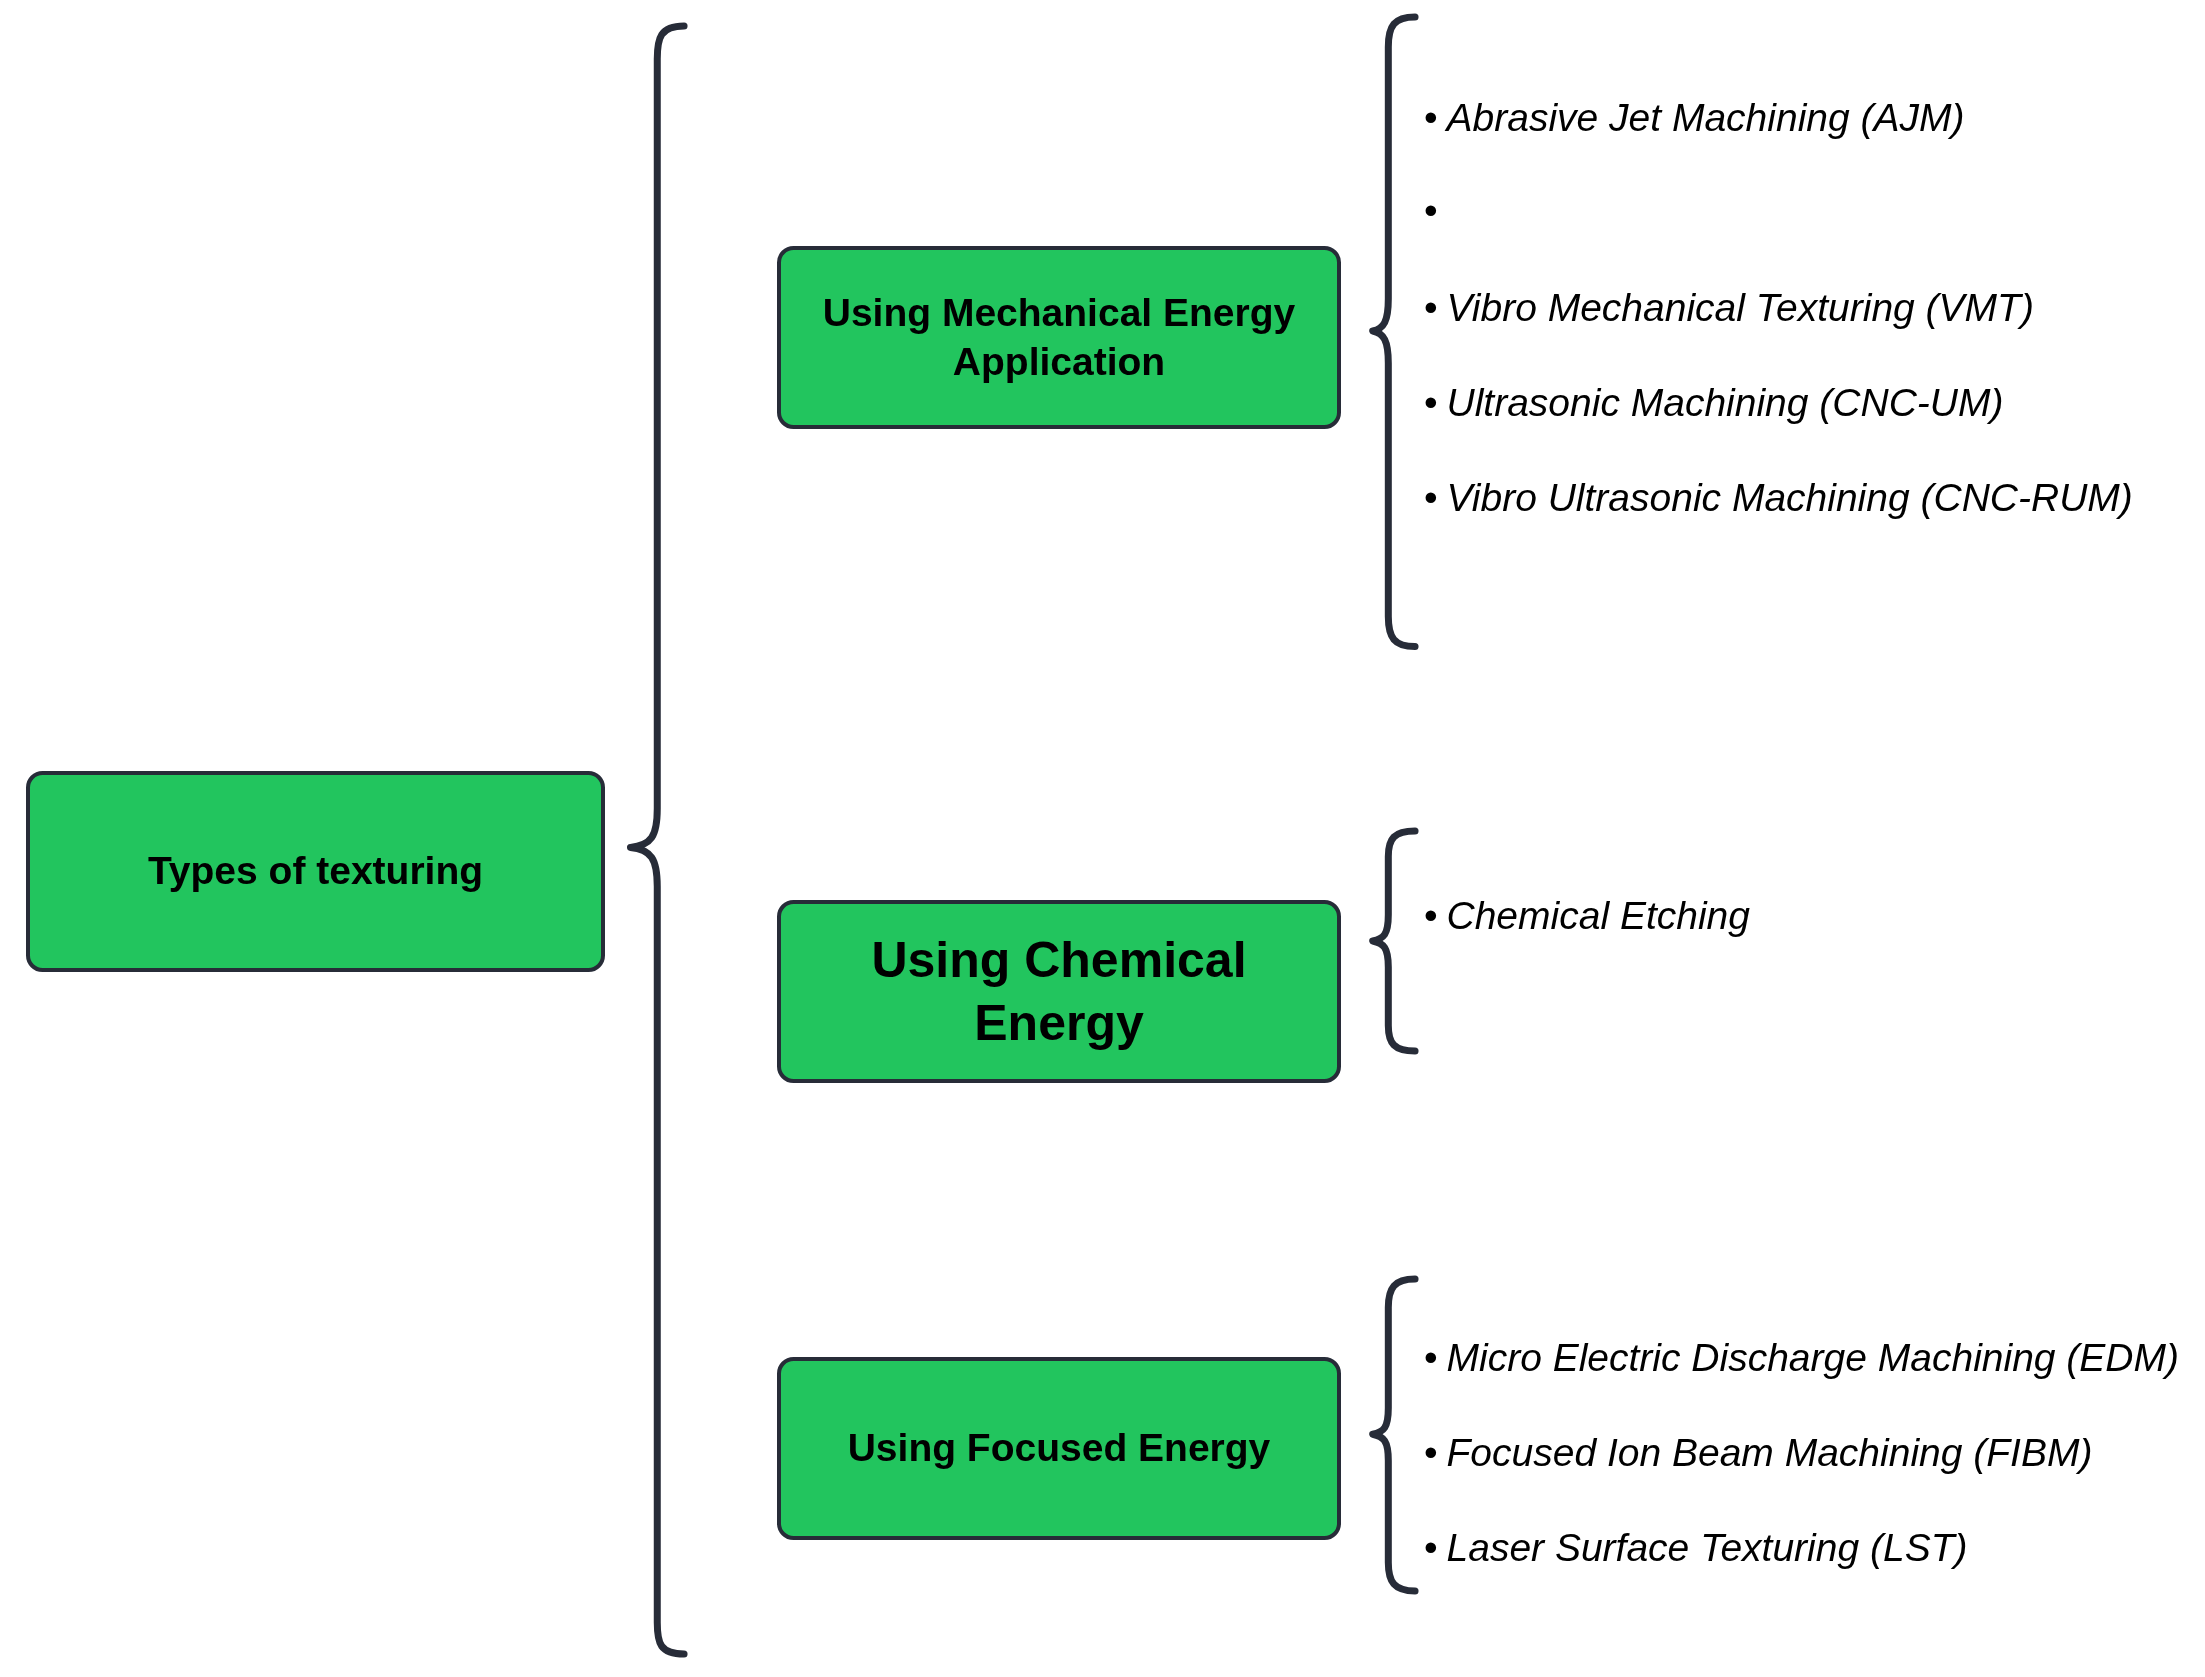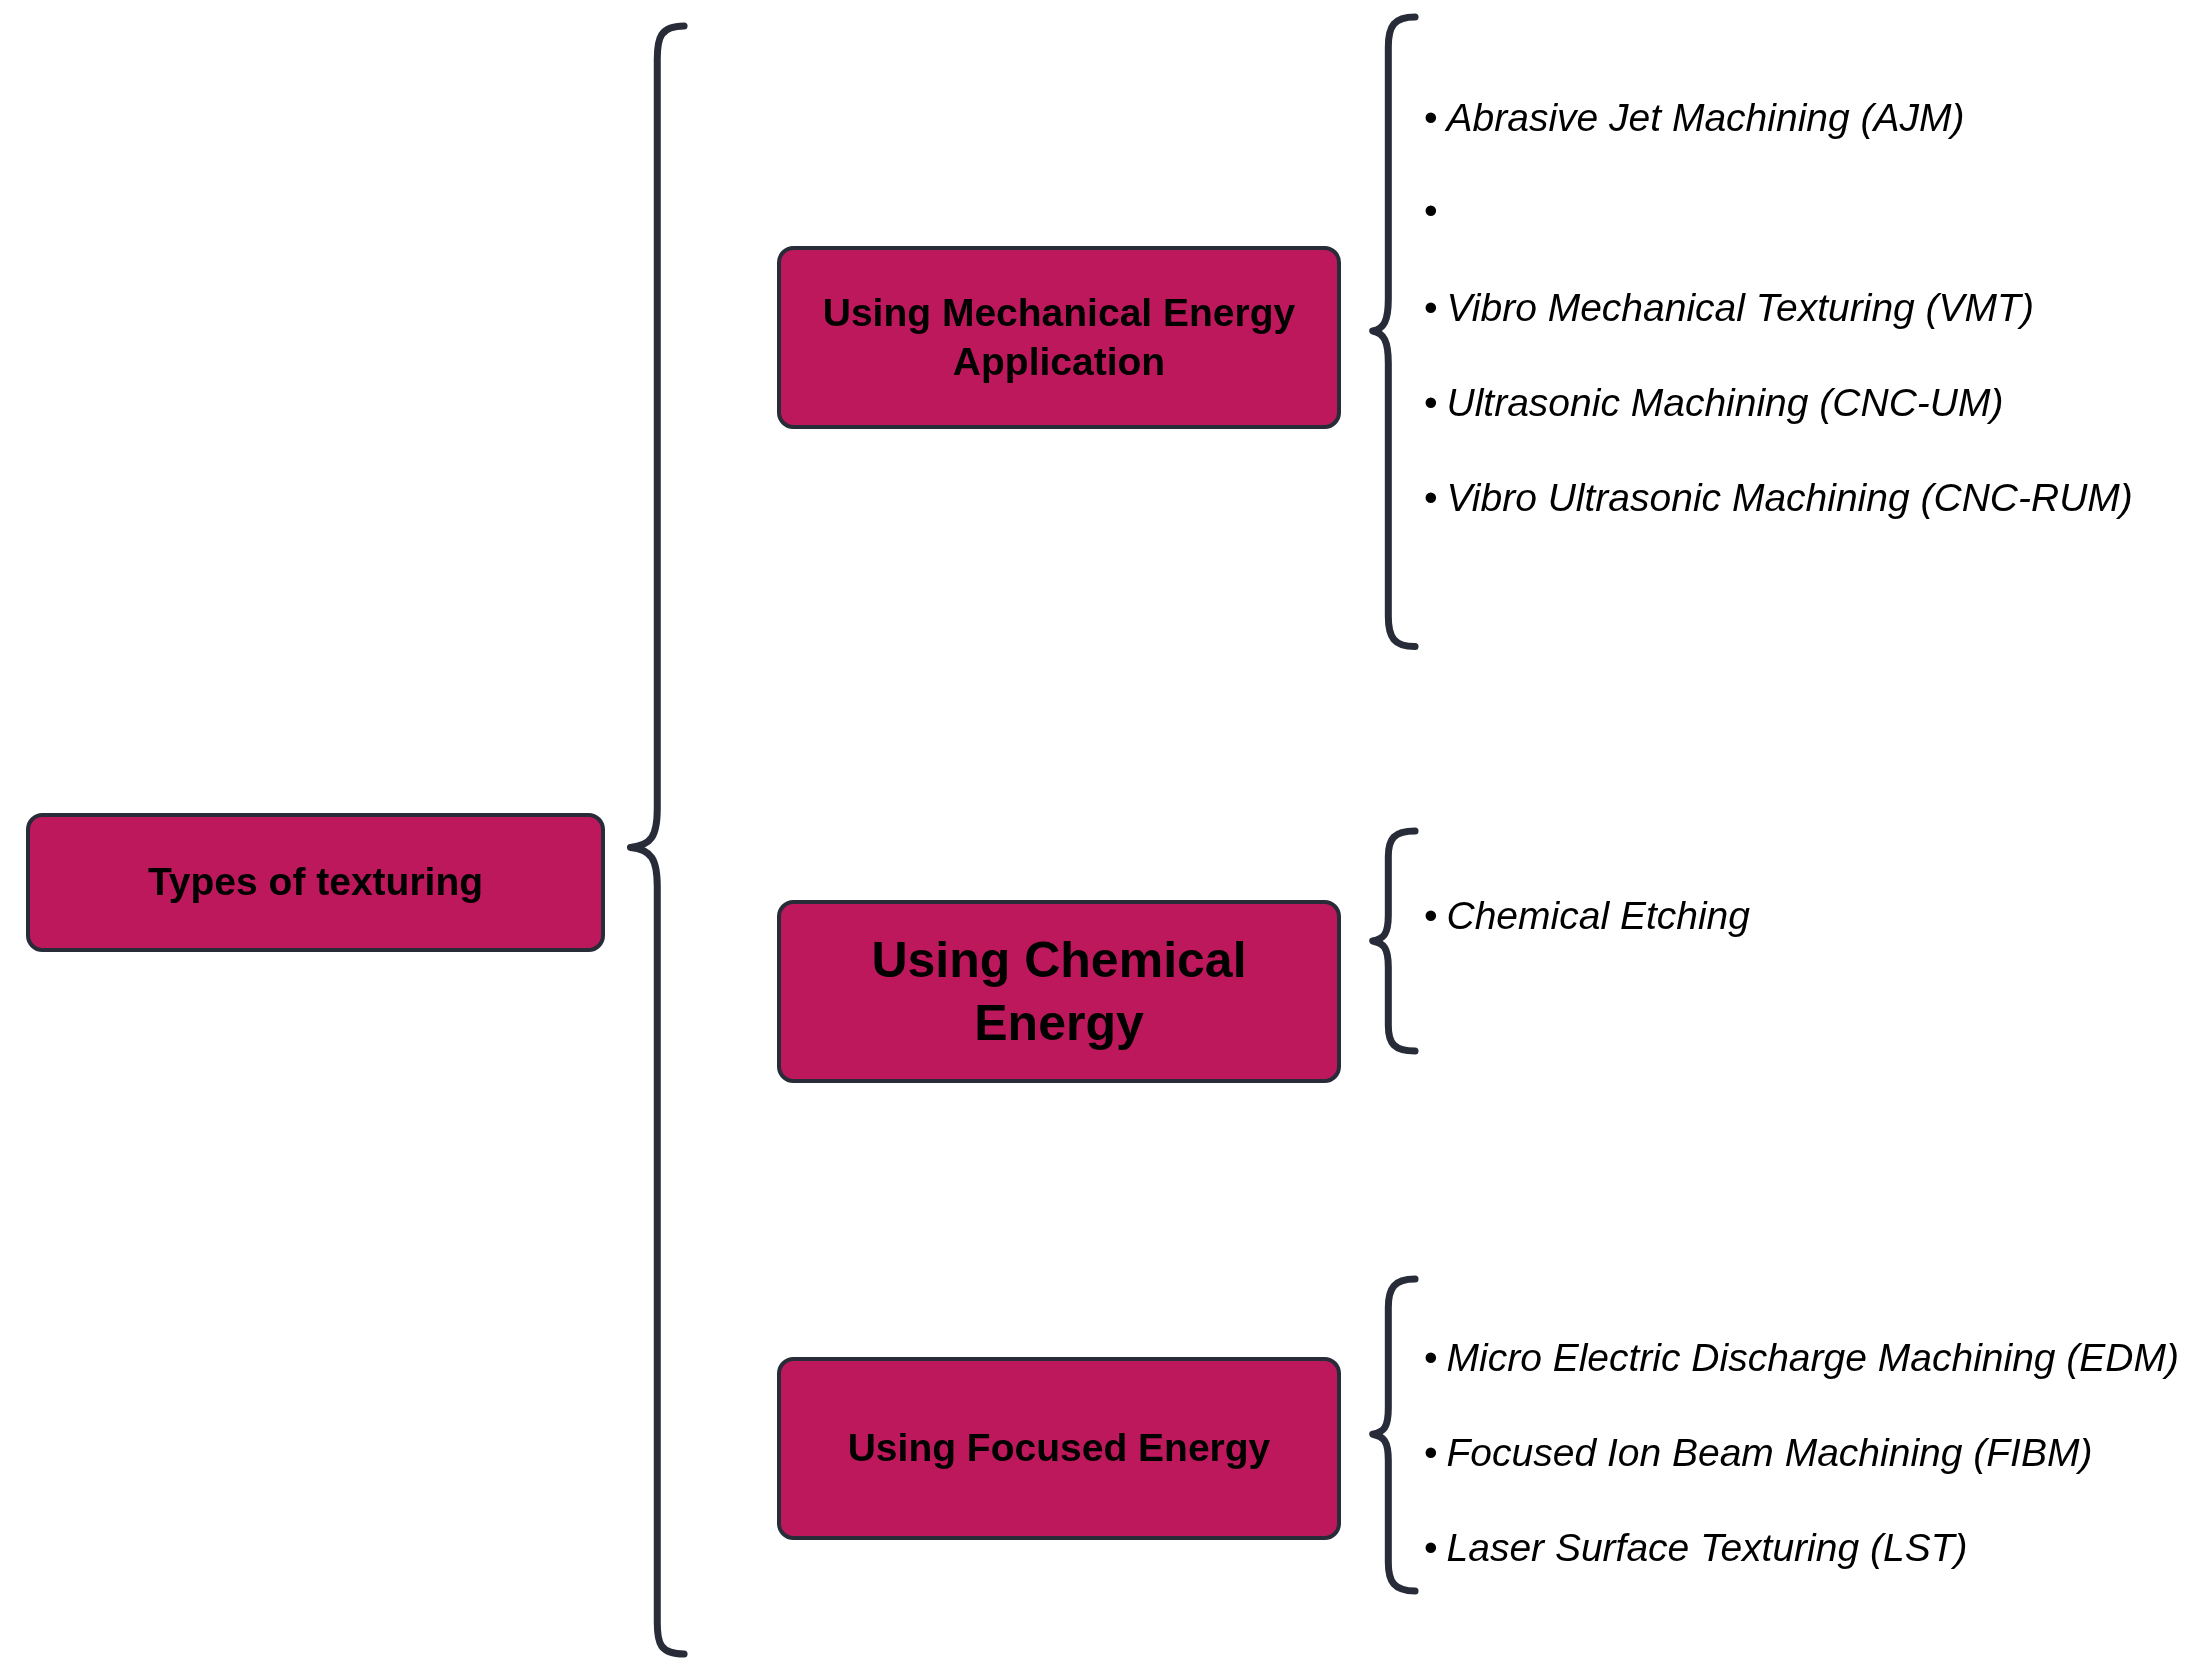--- a/index.html
+++ b/index.html
@@ -13,39 +13,38 @@
   #canvas {
     position: relative;
     width: 2205px;
     height: 1678px;
     background: #ffffff;
     overflow: hidden;
   }
   .node-box {
     position: absolute;
     box-sizing: border-box;
-    background: #be185d;
+    background: #22c55e;
     border: 4.5px solid #272c38;
     border-radius: 16.5px;
     display: flex;
     align-items: center;
     justify-content: center;
     text-align: center;
     font-weight: bold;
     color: #000000;
     line-height: 1.25;
     padding: 0 19.5px;
   }
   #root-node {
     left: 26px;
     top: 771px;
     width: 579px;
-    height: 139px;
-    font-size: 39px;
-    margin-top: 42px;
+    height: 201px;
+    font-size: 39px;
   }
   #node-mechanical {
     left: 777px;
     top: 246px;
     width: 564px;
     height: 183px;
     font-size: 39px;
   }
   #node-chemical {
     left: 777px;

